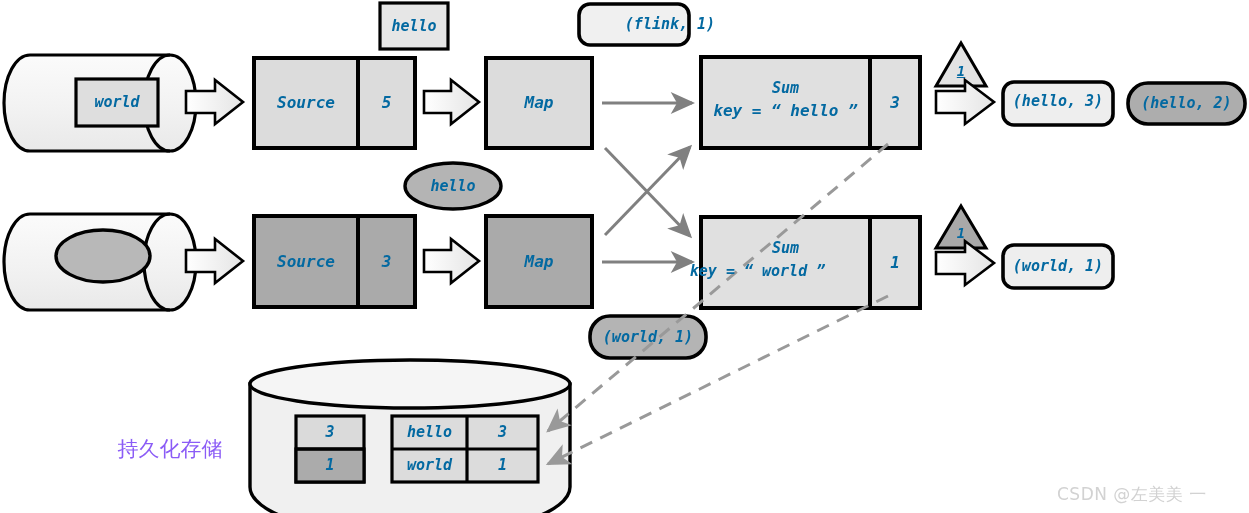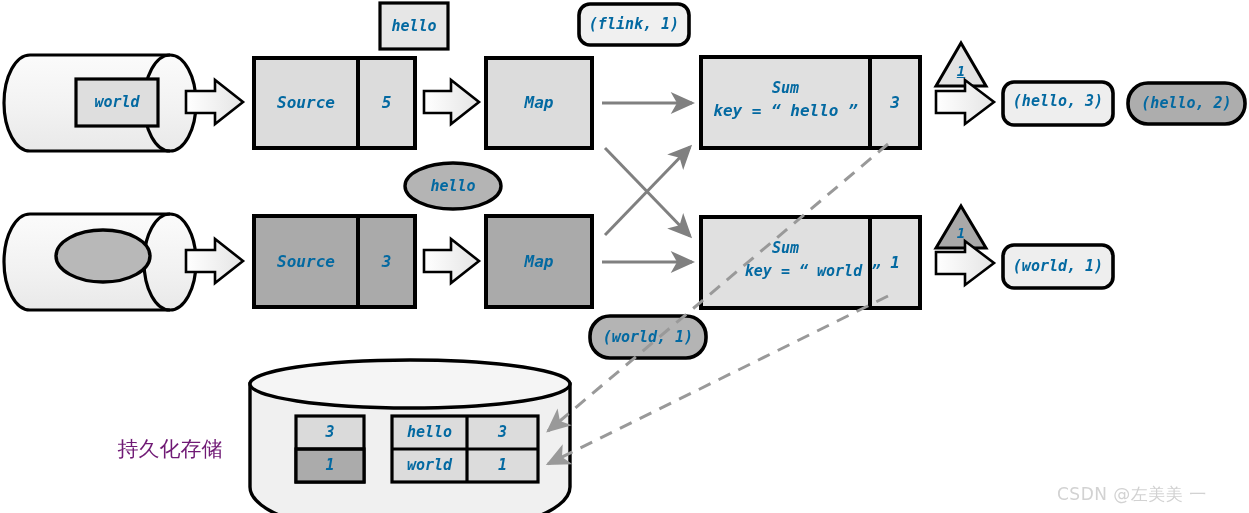--- a/index.html
+++ b/index.html
@@ -37,21 +37,21 @@
     white-space: pre;
     text-align: center;
     line-height: 1.25;
     pointer-events: none;
   }
   .cn {
     position: absolute;
     font-family: "DejaVu Sans", "Liberation Sans", sans-serif;
     font-style: normal;
     font-weight: normal;
-    color: #701a75;
+    color: #8b5cf6;
   }
   .wm {
     position: absolute;
     font-family: "DejaVu Sans", "Liberation Sans", sans-serif;
     font-style: normal;
     font-weight: normal;
     color: #d2d2d2;
     font-size: 17px;
     letter-spacing: 0.5px;
     text-align: center;
@@ -186,41 +186,41 @@
 
   <div class="lbl" style="left:76px; top:79px; width:82px; height:47px; font-size:15px;">world</div>
 
   <div class="lbl" style="left:380px; top:3px; width:68px; height:46px; font-size:15px;">hello</div>
 
   <div class="lbl" style="left:254px; top:58px; width:104px; height:90px; font-size:16px;">Source</div>
   <div class="lbl" style="left:358px; top:58px; width:57px; height:90px; font-size:16px;">5</div>
 
   <div class="lbl" style="left:486px; top:58px; width:106px; height:90px; font-size:16px;">Map</div>
 
-  <div class="lbl" style="left:579px; top:4px; width:110px; height:41px; font-size:15px;">(flink, 1)</div>
+  <div class="lbl" style="left:579px; top:4px; width:110px; height:41px; font-size:15px;padding-left:36px;">(flink, 1)</div>
 
   <div class="lbl" style="left:701px; top:78px; width:169px; height:20px; font-size:15px;">Sum</div>
   <div class="lbl" style="left:701px; top:100px; width:169px; height:22px; font-size:16px;">key = “ hello ”</div>
   <div class="lbl" style="left:870px; top:57px; width:50px; height:91px; font-size:16px;">3</div>
 
   <div class="lbl" style="left:946px; top:62px; width:30px; height:20px; font-size:14px; text-decoration:underline;">1</div>
 
   <div class="lbl" style="left:1003px; top:82px; width:110px; height:38px; font-size:15px;border-radius:12px;">(hello, 3)</div>
   <div class="lbl" style="left:1128px; top:83px; width:117px; height:41px; font-size:15px;">(hello, 2)</div>
 
 
   <div class="lbl" style="left:254px; top:216px; width:104px; height:91px; font-size:16px;">Source</div>
   <div class="lbl" style="left:358px; top:216px; width:57px; height:91px; font-size:16px;">3</div>
 
   <div class="lbl" style="left:486px; top:216px; width:106px; height:91px; font-size:16px;">Map</div>
 
   <div class="lbl" style="left:405px; top:163px; width:96px; height:46px; font-size:15px;">hello</div>
 
   <div class="lbl" style="left:701px; top:238px; width:169px; height:20px; font-size:15px;">Sum</div>
-  <div class="lbl" style="left:728px; top:260px; width:169px; height:22px; font-size:15px;">key = “ world ”</div>
+  <div class="lbl" style="left:673px; top:260px; width:169px; height:22px; font-size:15px;">key = “ world ”</div>
   <div class="lbl" style="left:870px; top:217px; width:50px; height:91px; font-size:16px;">1</div>
 
   <div class="lbl" style="left:946px; top:224px; width:30px; height:20px; font-size:14px;">1</div>
 
   <div class="lbl" style="left:1003px; top:245px; width:110px; height:43px; font-size:15px;">(world, 1)</div>
 
   <div class="lbl" style="left:590px; top:316px; width:116px; height:42px; font-size:15px;">(world, 1)</div>
 
   <div class="lbl cn" style="left:105px; top:434px; width:130px; height:30px; font-size:21px;">持久化存储</div>
 

